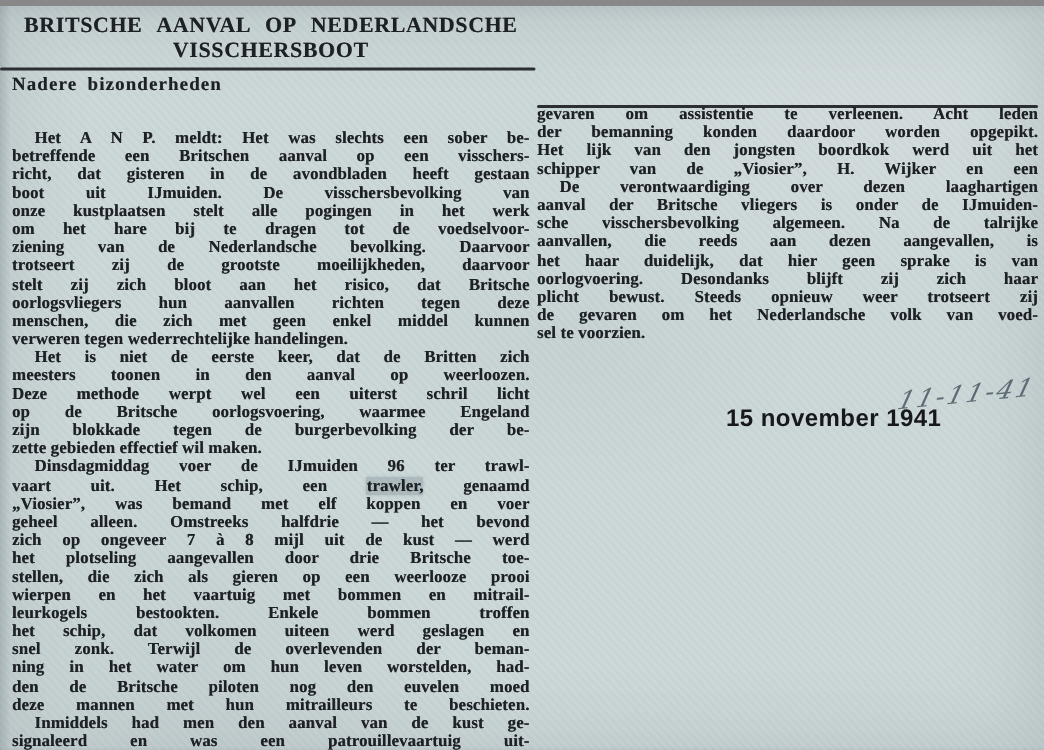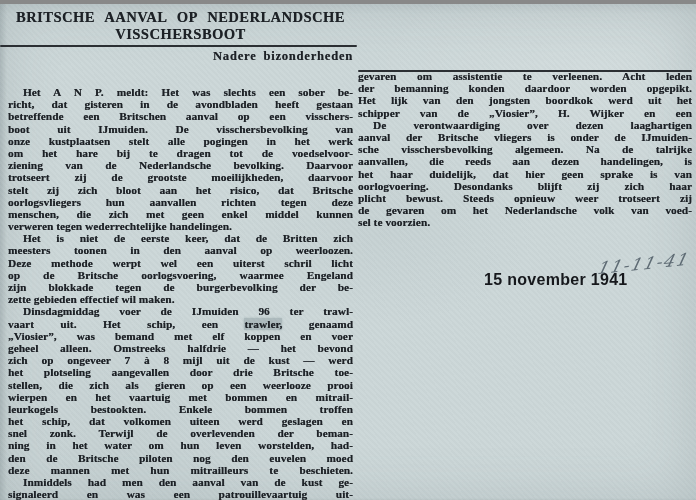--- a/index.html
+++ b/index.html
@@ -23,21 +23,21 @@
   }
   .headline{
     position:absolute;left:8px;top:5px;width:345px;
     text-align:center;font-weight:700;font-size:14.5px;
     letter-spacing:0.5px;word-spacing:6px;line-height:17px;
     white-space:nowrap;
     text-shadow:0.2px 0.2px 0.4px rgba(25,30,35,0.65);
   }
   .subhead{
     position:absolute;left:8px;top:45px;width:345px;
-    text-align:right;font-weight:700;font-size:12.5px;
+    text-align:left;font-weight:700;font-size:12.5px;
     letter-spacing:0.8px;word-spacing:3px;
     text-shadow:0.2px 0.2px 0.4px rgba(25,30,35,0.6);
   }
   .rule{position:absolute;height:2px;background:var(--rule,#2b2f33);border-radius:1px;}
   .rule-left{left:0;top:41px;width:357px;}
   .rule-right{left:358px;top:66px;width:334px;}
   .col{position:absolute;}
   .col-left{left:8px;top:82px;width:345px;}
   .col-right{left:358px;top:66px;width:334px;}
   .tline{
@@ -70,22 +70,22 @@
 <div class="paper" style="--paper: #ccd7d8; --ink: #1d2126; --rule: #2b2f33; --handwriting: #5e6b74; --highlight: rgba(110,128,134,0.32);">
   <div class="headline">
     <div>BRITSCHE AANVAL OP NEDERLANDSCHE</div>
     <div>VISSCHERSBOOT</div>
   </div>
   <div class="rule rule-left"></div>
   <div class="subhead">Nadere bizonderheden</div>
 
   <div class="col col-left" id="col-left">
       <div class="tline indent">Het A N P. meldt: Het was slechts een sober be-</div>
+      <div class="tline">betreffende een Britschen aanval op een visschers-</div>
       <div class="tline">richt, dat gisteren in de avondbladen heeft gestaan</div>
-      <div class="tline">betreffende een Britschen aanval op een visschers-</div>
       <div class="tline">boot uit IJmuiden.  De visschersbevolking  van</div>
       <div class="tline">onze kustplaatsen stelt alle pogingen in het werk</div>
       <div class="tline">om het hare bij te dragen tot de voedselvoor-</div>
       <div class="tline">ziening van de Nederlandsche bevolking. Daarvoor</div>
       <div class="tline">trotseert zij de grootste moeilijkheden, daarvoor</div>
       <div class="tline">stelt zij zich bloot aan het risico, dat Britsche</div>
       <div class="tline">oorlogsvliegers hun aanvallen richten tegen deze</div>
       <div class="tline">menschen, die zich met geen enkel middel kunnen</div>
       <div class="tline end">verweren tegen wederrechtelijke handelingen.</div>
       <div class="tline indent">Het is niet de eerste keer, dat de Britten zich</div>
@@ -114,21 +114,21 @@
 
   <div class="rule rule-right"></div>
   <div class="col col-right" id="col-right">
       <div class="tline">gevaren om assistentie te verleenen. Acht leden</div>
       <div class="tline">der bemanning konden daardoor worden opgepikt.</div>
       <div class="tline">Het lijk van den jongsten boordkok werd uit het</div>
       <div class="tline">schipper van de „Viosier”, H. Wijker en een</div>
       <div class="tline indent">De verontwaardiging over dezen laaghartigen</div>
       <div class="tline">aanval der Britsche vliegers is onder de IJmuiden-</div>
       <div class="tline">sche visschersbevolking algemeen. Na de talrijke</div>
-      <div class="tline">aanvallen, die reeds aan dezen handelingen, is</div>
+      <div class="tline">aanvallen, die reeds aan dezen aangevallen, is</div>
       <div class="tline">het haar duidelijk, dat hier geen sprake is van</div>
       <div class="tline">oorlogvoering. Desondanks blijft zij zich haar</div>
       <div class="tline">plicht bewust. Steeds opnieuw weer trotseert zij</div>
       <div class="tline">de gevaren om het Nederlandsche volk van voed-</div>
       <div class="tline end">sel te voorzien.</div>
     </div>
 
   <div class="datestamp">15 november 1941</div>
   <div class="handwriting">11-11-41</div>
 </div>

